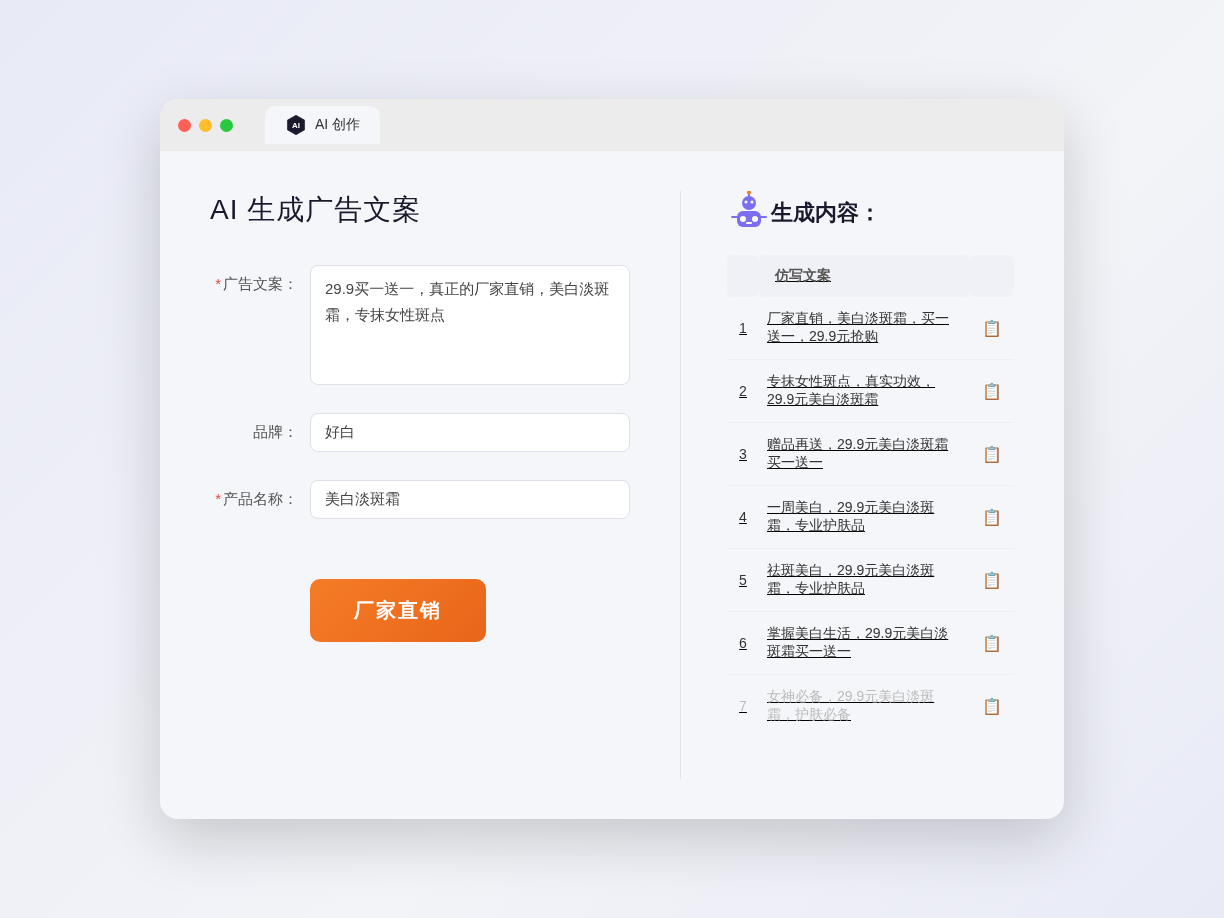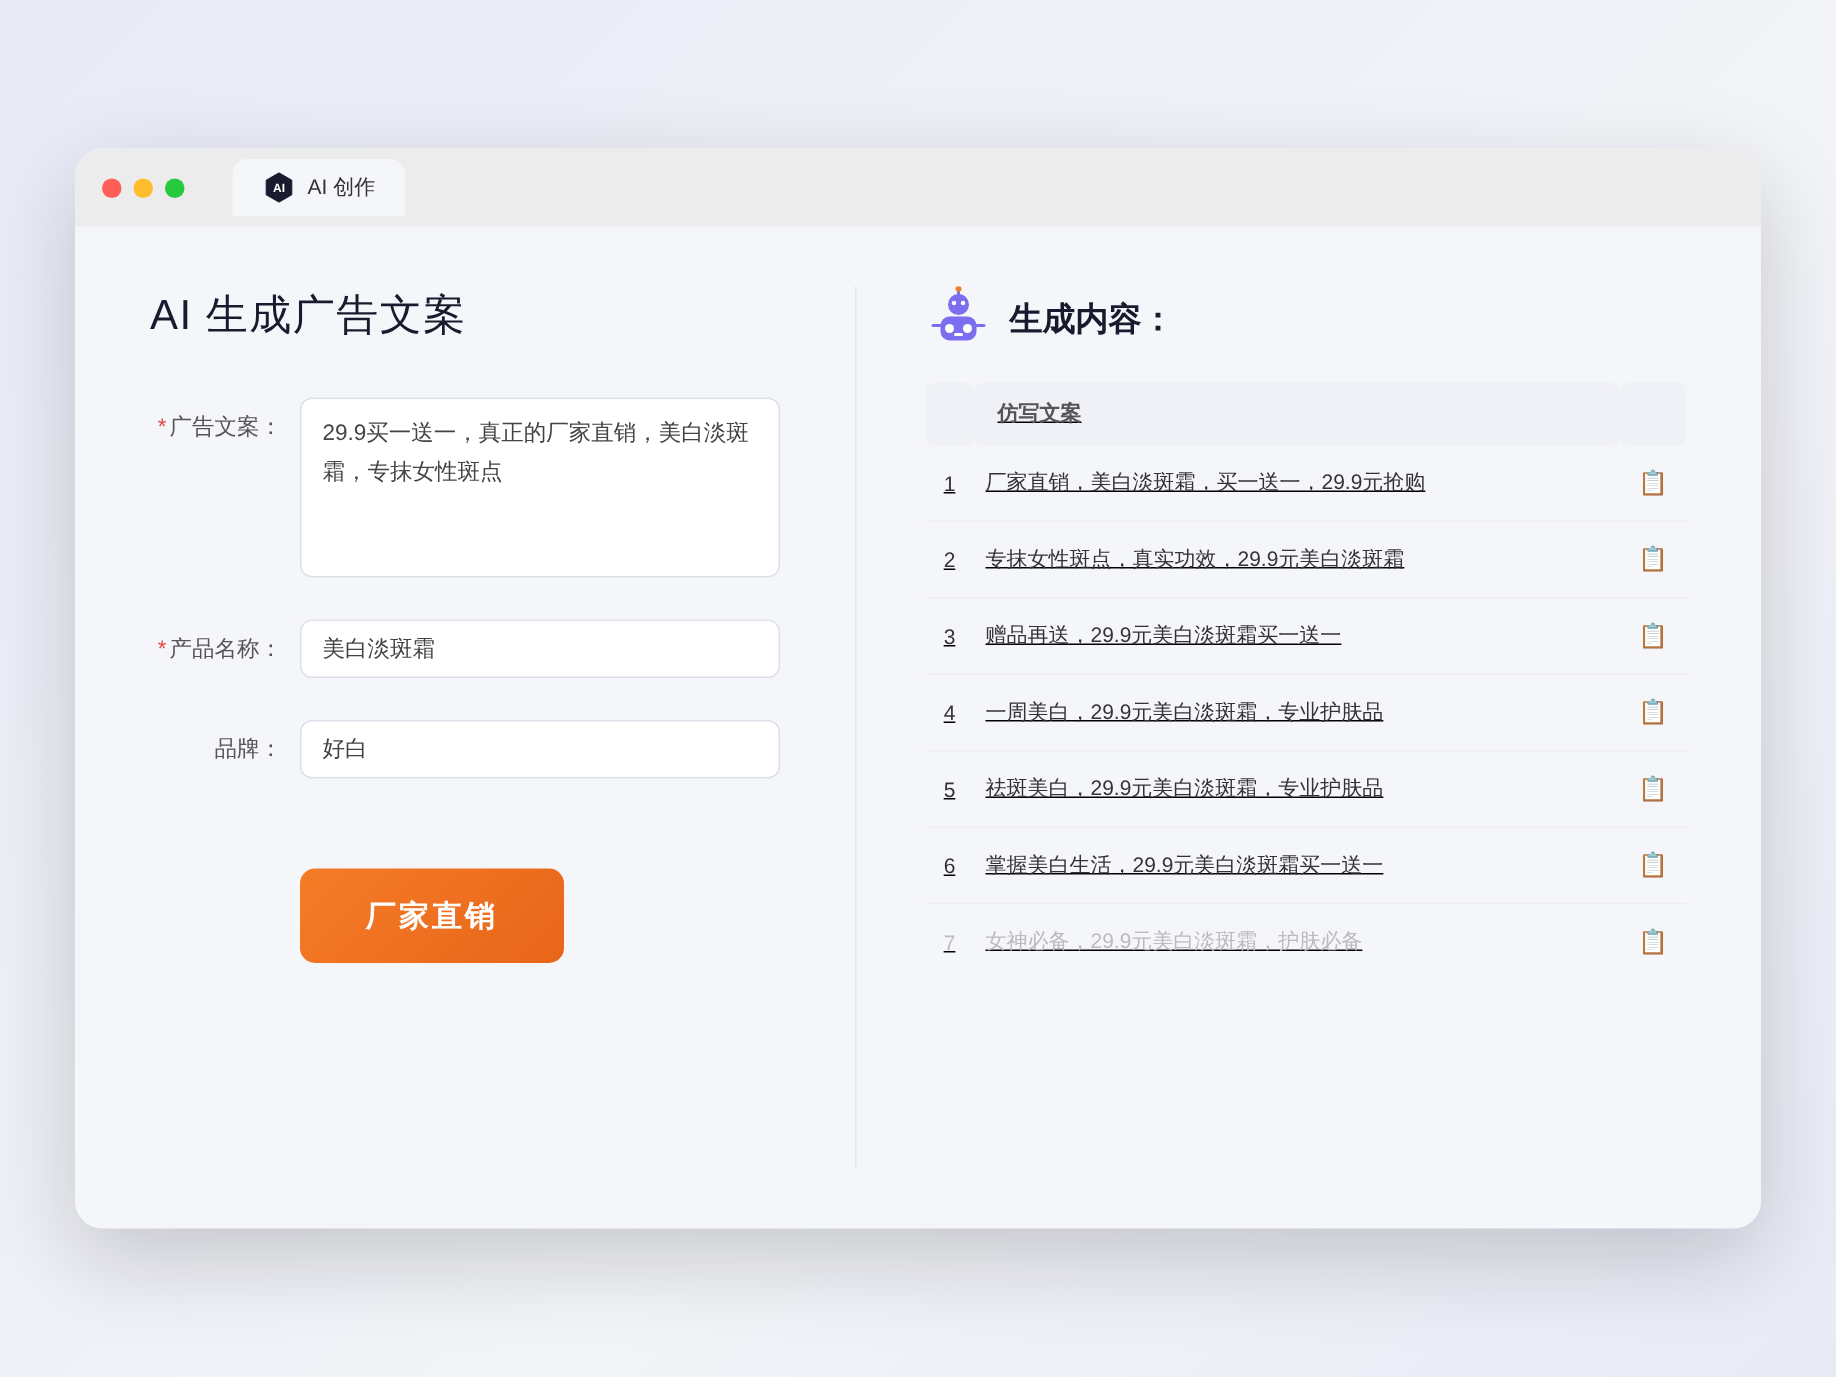--- a/index.html
+++ b/index.html
@@ -7,21 +7,21 @@
       background: linear-gradient(135deg, #e8eaf6 0%, #f3f4f8 60%, #e8eaf6 100%);
       min-height: 918px;
       display: flex;
       align-items: center;
       justify-content: center;
       font-family: -apple-system, "PingFang SC", "Microsoft YaHei", sans-serif;
     }
 
     
     .browser-window {
-      width: 1124px;
+      width: 904px;
       min-height: 720px;
       background: #f5f6fa;
       border-radius: 18px;
       box-shadow: 0 20px 60px rgba(0,0,0,0.18);
       overflow: hidden;
       position: relative;
     }
 
     
     .title-bar {
@@ -141,21 +141,21 @@
     }
 
     
     .right-panel {
       flex: 1;
       padding-left: 36px;
     }
     .result-header {
       display: flex;
       align-items: center;
-      gap: 12px;
+      gap: 0;
       margin-bottom: 20px;
     }
     .robot-icon {
       width: 44px;
       height: 44px;
     }
     .result-title {
       font-size: 22px;
       font-weight: 600;
       color: #1a1a2e;
@@ -241,30 +241,30 @@
       
       <div class="form-group">
         <label class="form-label">
           <span class="required-star">*</span><span>广告文案：</span>
         </label>
         <textarea class="form-input" style="">29.9买一送一，真正的厂家直销，美白淡斑霜，专抹女性斑点</textarea>
       </div>
 
       
       <div class="form-group">
+        <label class="form-label">品牌：</label>
+        <input type="text" class="form-input" value="好白" style="">
+      </div>
+
+      
+      <div class="form-group">
         <label class="form-label">
           <span class="required-star">*</span><span>产品名称：</span>
         </label>
         <input type="text" class="form-input" value="美白淡斑霜" style="">
-      </div>
-
-      
-      <div class="form-group">
-        <label class="form-label">品牌：</label>
-        <input type="text" class="form-input" value="好白" style="">
       </div>
 
       
       <button class="btn-generate">厂家直销</button>
     </div>
 
     <div class="divider"></div>
 
     <div class="right-panel">
       <div class="result-header">

